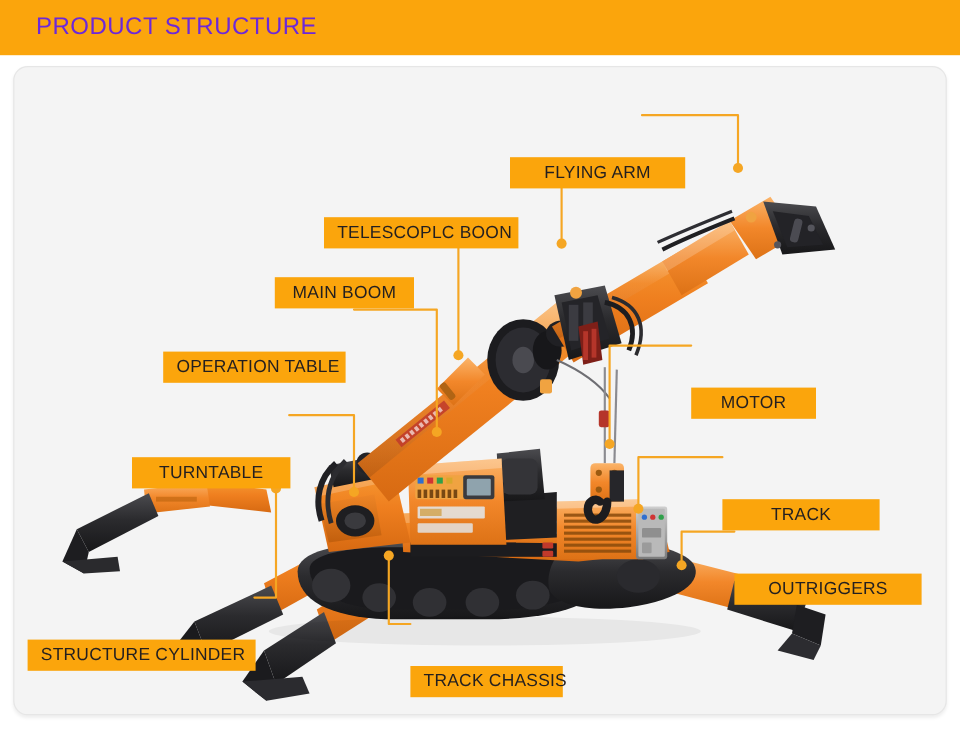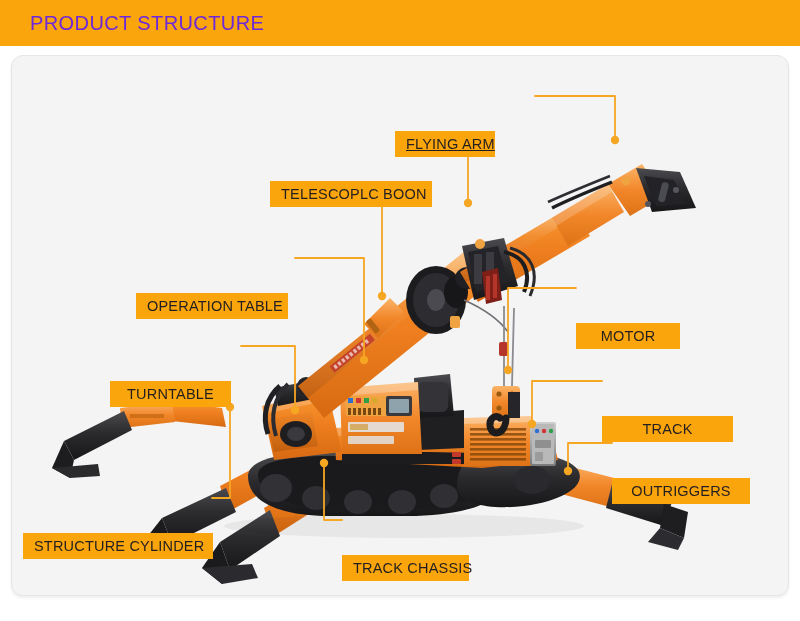--- a/index.html
+++ b/index.html
@@ -385,33 +385,34 @@
         <circle cx="556" cy="415" r="4.2" fill="#f5a623" stroke="none"></circle>
 
         <path d="M200 442 L218 442 L218 353"></path>
         <circle cx="218" cy="351" r="4.2" fill="#f5a623" stroke="none"></circle>
 
         <path d="M330 464 L312 464 L312 409"></path>
         <circle cx="312" cy="407" r="4.2" fill="#f5a623" stroke="none"></circle>
       </g>
     </svg>
 
-    <div class="callout center" style="left:383px; top:75px; width:100px;text-decoration:underline;">FLYING ARM</div>
+    <div class="callout center" style="left:413px; top:75px; width:146px;">FLYING ARM</div>
 
     <div class="callout center" style="left:258px; top:125px; width:162px;">TELESCOPLC BOON</div>
 
+    <div class="callout center" style="left:217px; top:175px; width:116px;">MAIN BOOM</div>
 
     <div class="callout center" style="left:124px; top:237px; width:152px;">OPERATION TABLE</div>
 
-    <div class="callout center" style="left:98px; top:325px; width:121px;">TURNTABLE</div>
+    <div class="callout center" style="left:98px; top:325px; width:132px;">TURNTABLE</div>
 
     <div class="callout center" style="left:564px; top:267px; width:104px;">MOTOR</div>
 
     <div class="callout center" style="left:590px; top:360px; width:131px;">TRACK</div>
 
-    <div class="callout center" style="left:600px; top:422px; width:138px;">OUTRIGGERS</div>
+    <div class="callout center" style="left:600px; top:422px; width:156px;">OUTRIGGERS</div>
 
     <div class="callout center" style="left:11px; top:477px; width:190px;">STRUCTURE CYLINDER</div>
 
     <div class="callout center" style="left:330px; top:499px; width:127px;">TRACK CHASSIS</div>
 
   </div>
 </div>
 
 </body></html>

